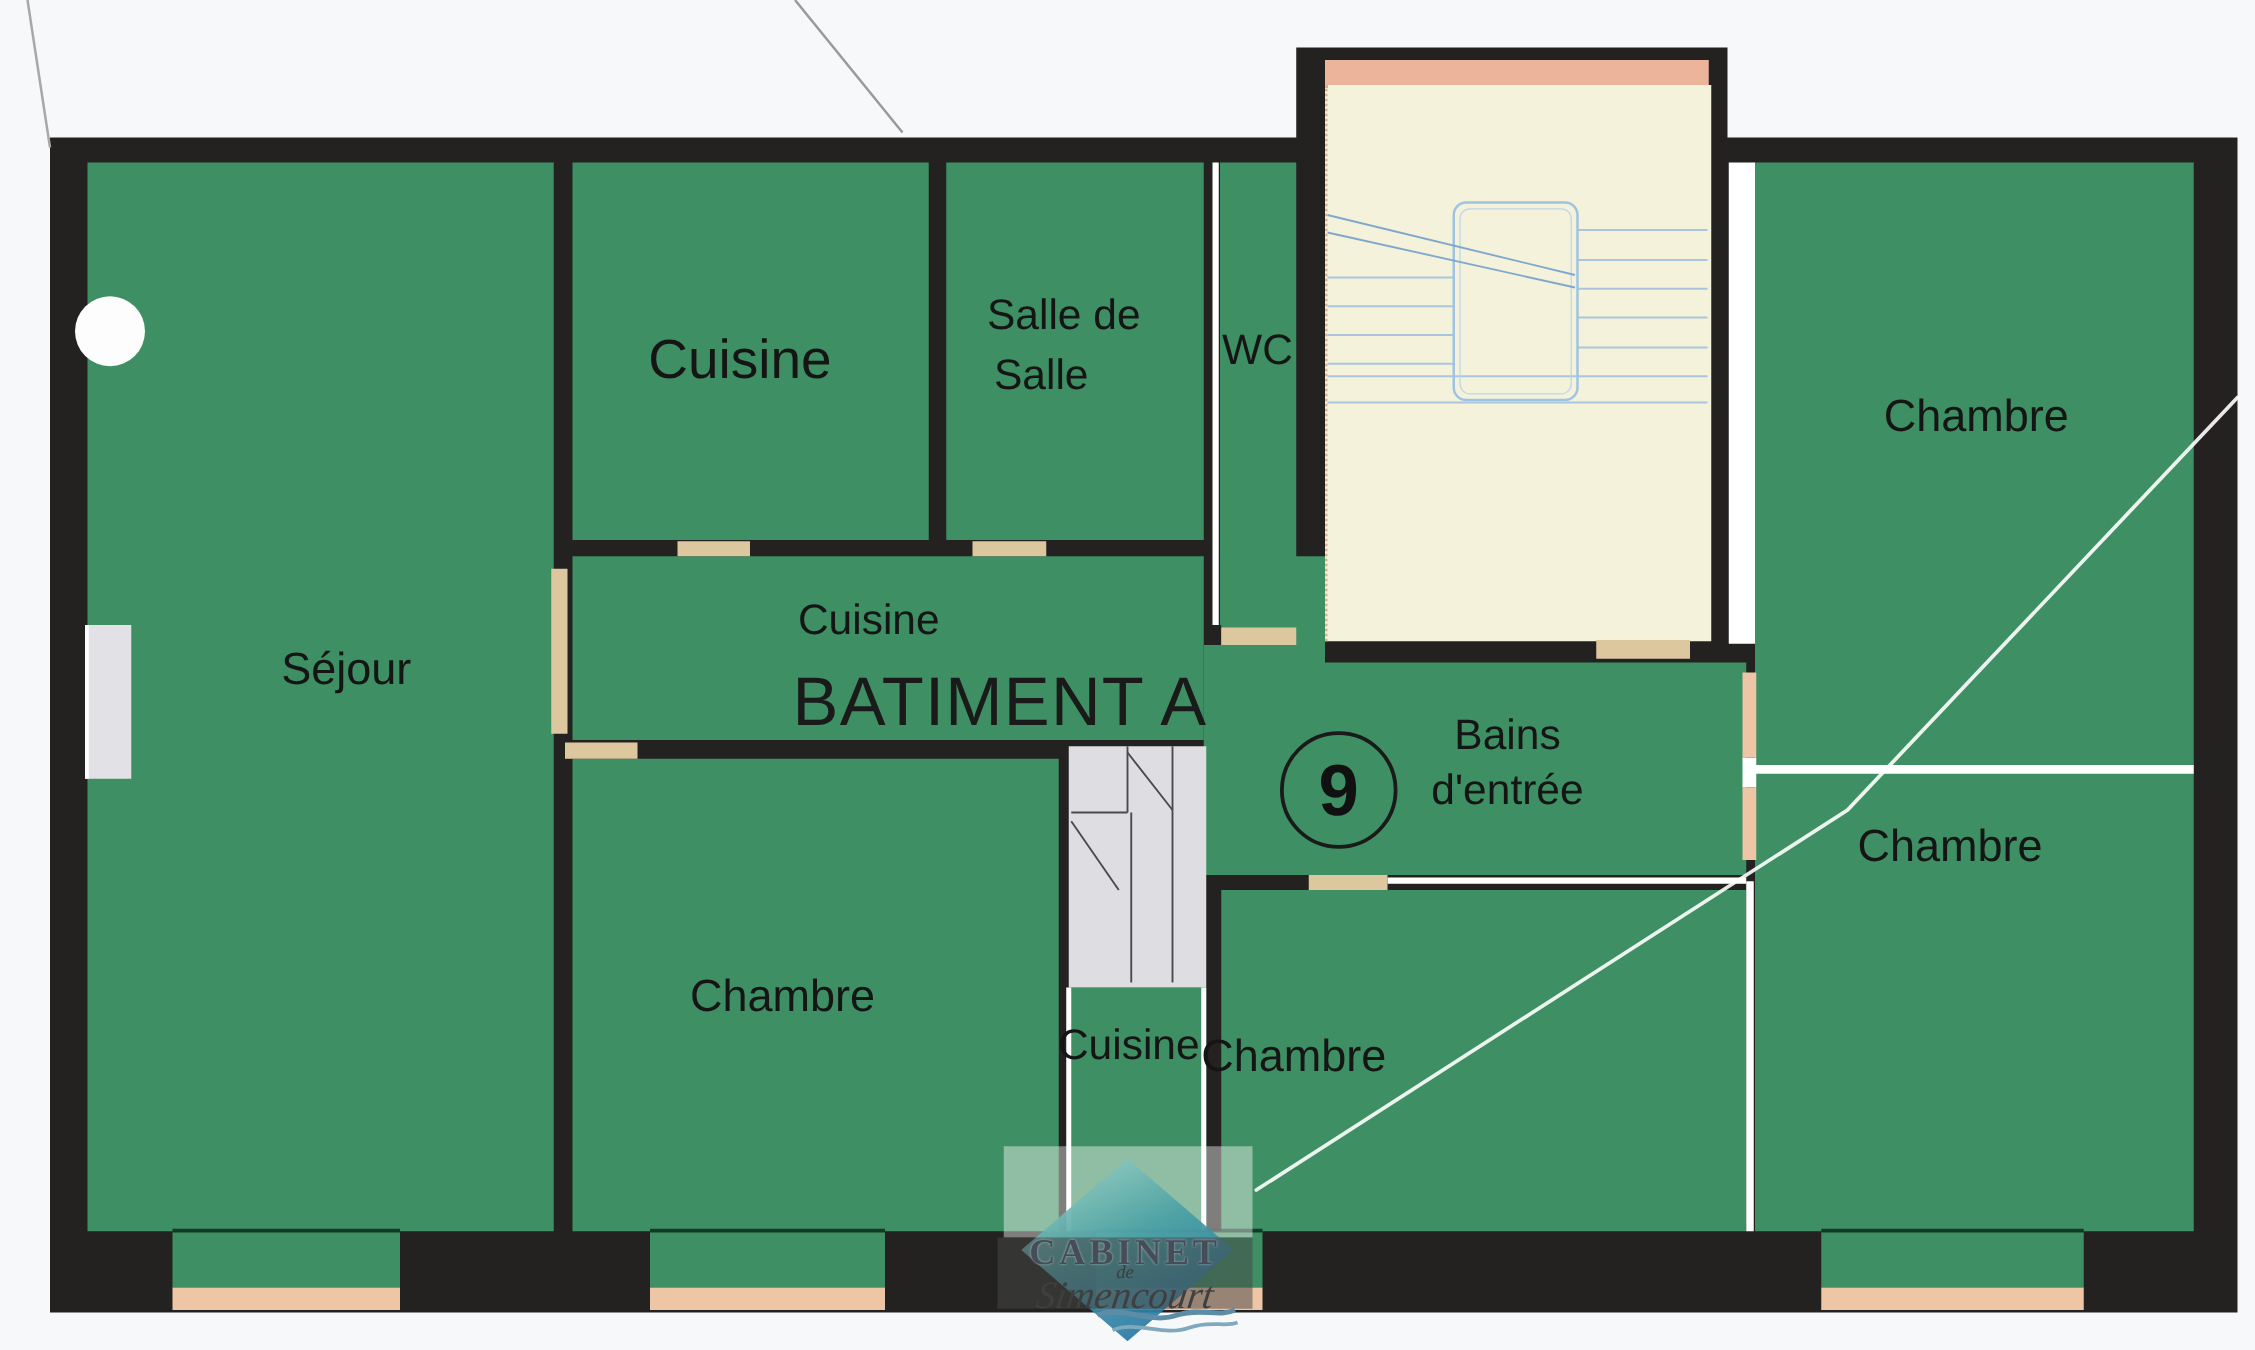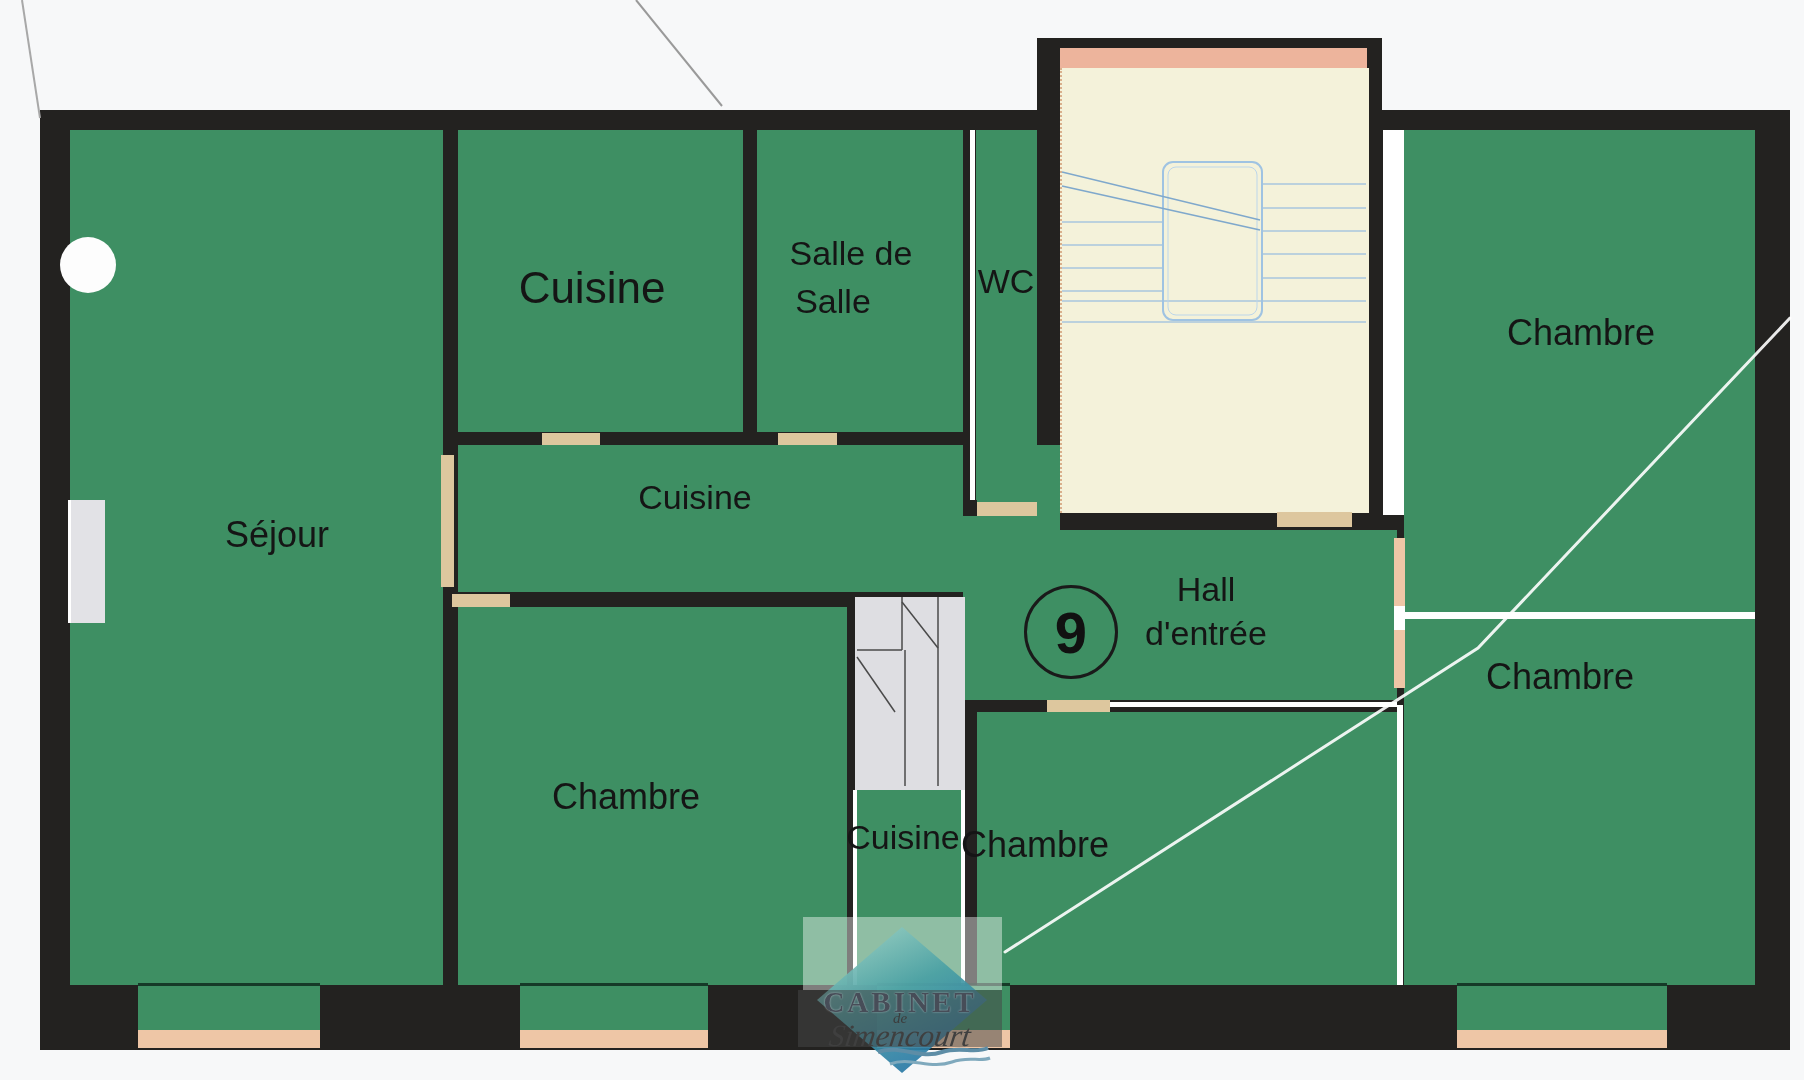--- a/index.html
+++ b/index.html
@@ -101,21 +101,22 @@
 
   <div class="abs" style="left:68px;top:500px;width:34px;height:123px;background:#e2e2e6;border-left:3px solid #fff;"></div>
   <div class="abs" style="left:60px;top:237px;width:56px;height:56px;background:#fdfdfd;border-radius:50%;"></div>
 
   <div class="label l36" style="left:277px;top:535px;">Séjour</div>
   <div class="label l38" style="left:592px;top:288px;">Cuisine</div>
   <div class="label l34" style="left:851px;top:253px;">Salle de</div>
   <div class="label l34" style="left:833px;top:301px;">Salle</div>
   <div class="label l34" style="left:1006px;top:281px;">WC</div>
   <div class="label l34" style="left:695px;top:497px;">Cuisine</div>
-  <div class="label l34" style="left:1206px;top:589px;">Hall</div>
+  <div class="label title" style="left:800px;top:561px;">BATIMENT A</div>
+  <div class="label l34" style="left:1206px;top:589px;">Bains</div>
   <div class="label l34" style="left:1206px;top:633px;">d'entrée</div>
   <div class="label l34" style="left:903px;top:837px;">Cuisine</div>
   <div class="label l36" style="left:626px;top:797px;">Chambre</div>
   <div class="label l36" style="left:1035px;top:845px;">Chambre</div>
   <div class="label l36" style="left:1581px;top:333px;">Chambre</div>
   <div class="label l36" style="left:1560px;top:677px;">Chambre</div>
 
   <div id="nine">
     <span>9</span>
   </div>

